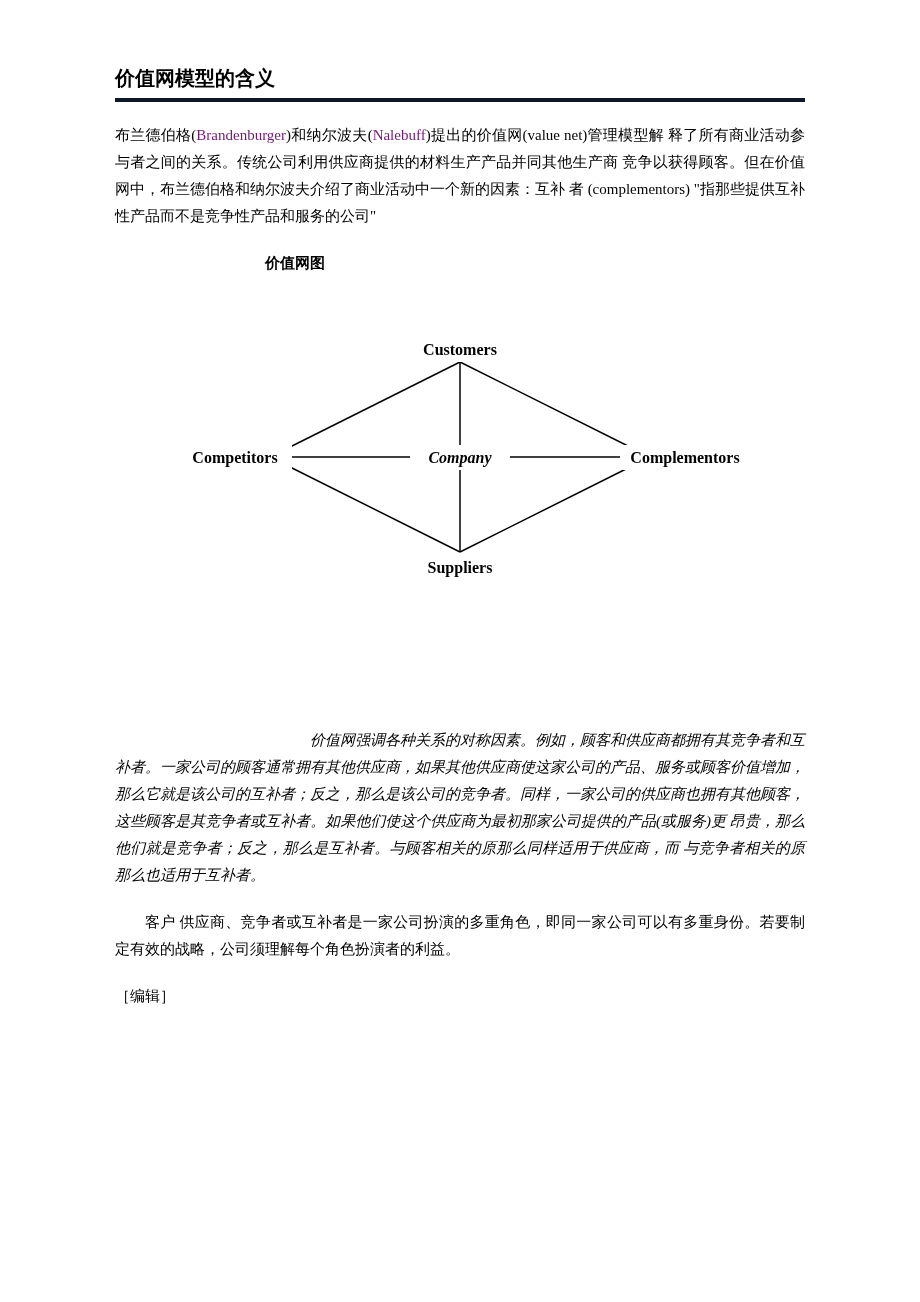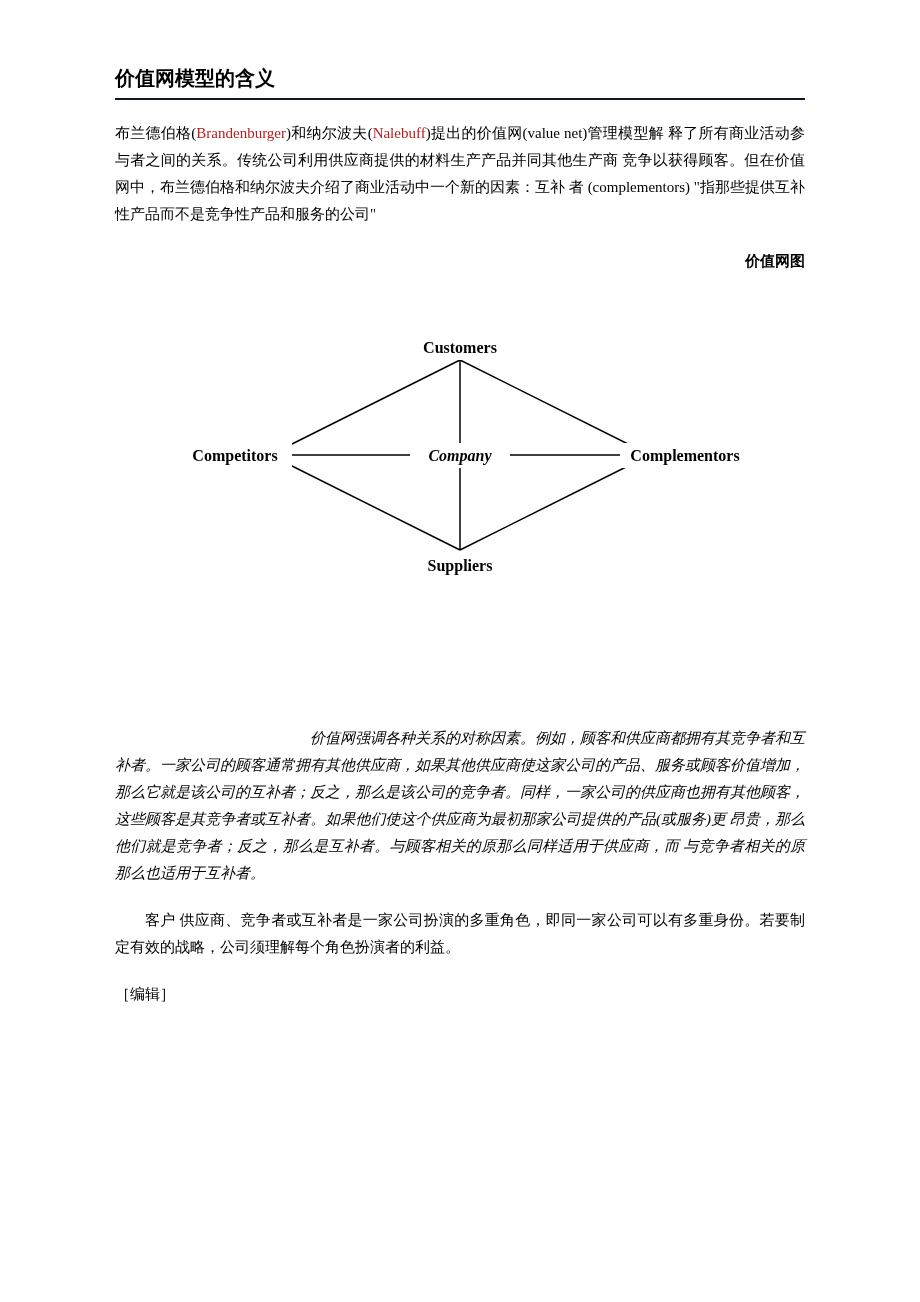--- a/index.html
+++ b/index.html
@@ -11,39 +11,38 @@
       margin: 0;
       padding: 60px 115px;
       width: 920px;
       box-sizing: border-box;
     }
     h1 {
       font-size: 20px;
       font-weight: bold;
       margin: 0 0 5px 0;
       padding-bottom: 2px;
-      border-bottom: 2px solid #0f172a;
+      border-bottom: 4px solid #0f172a;
     }
     .link-blue {
       color: #000000;
     }
     .link-red {
-      color: #b91c1c;
+      color: #701a75;
       font-family: Liberation Serif, serif;
     }
     p {
       margin: 20px 0;
       text-align: justify;
     }
     .indent {
       text-indent: 2em;
     }
     .diagram-section {
       margin: 20px 0 40px 0;
-      text-align: right;
     }
     .diagram-title {
       font-weight: bold;
       margin-left: 150px;
     }
     .diagram {
       display: block;
       margin: 30px auto 0;
     }
     .diagram text {

